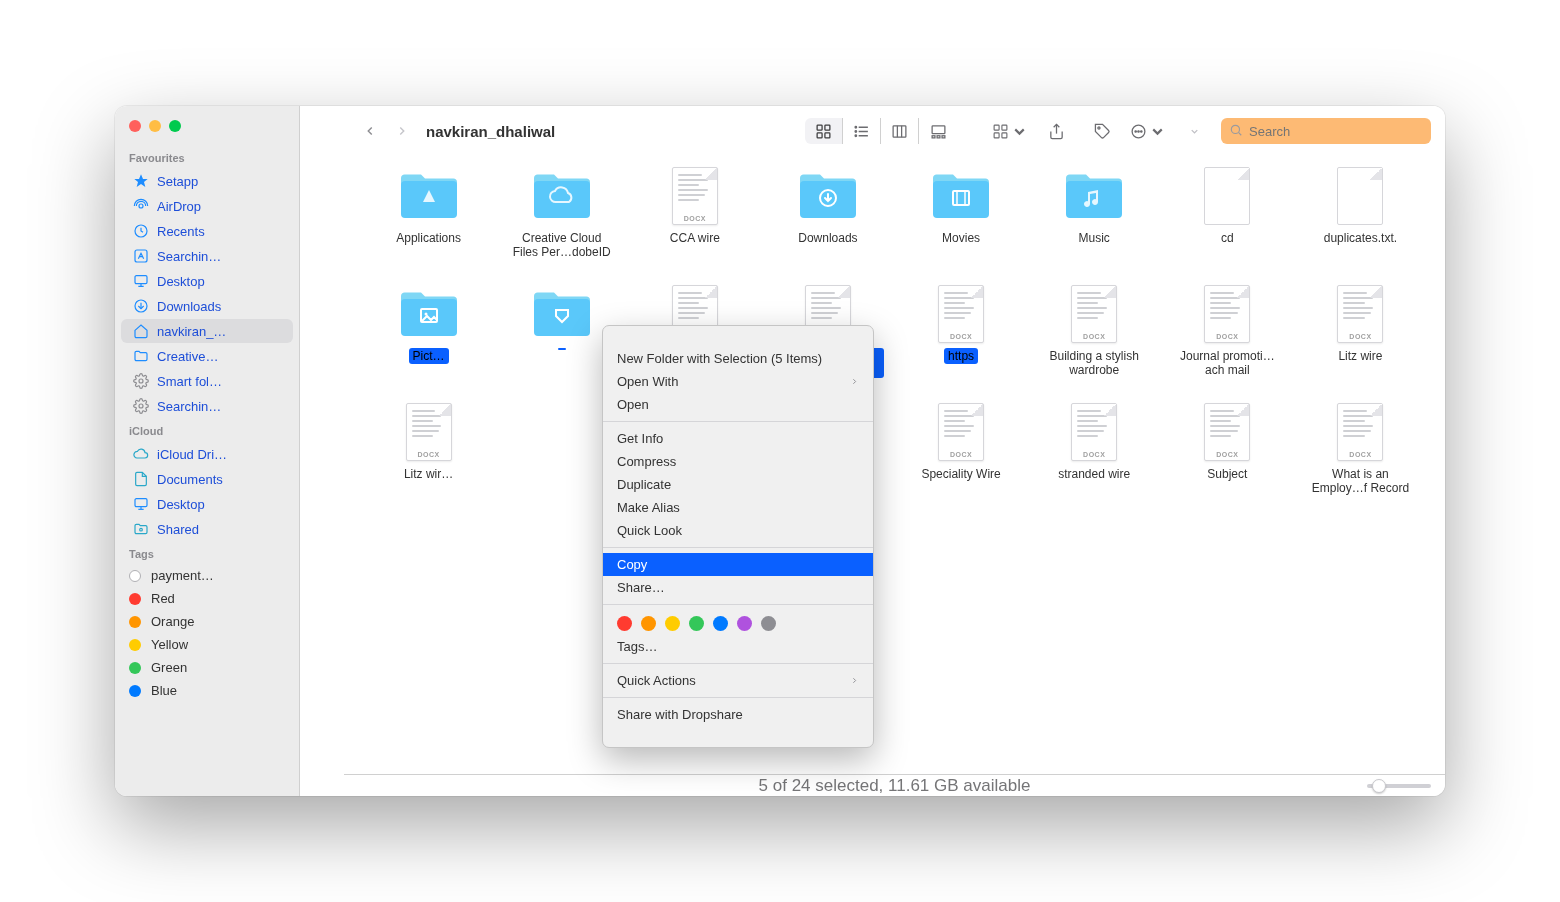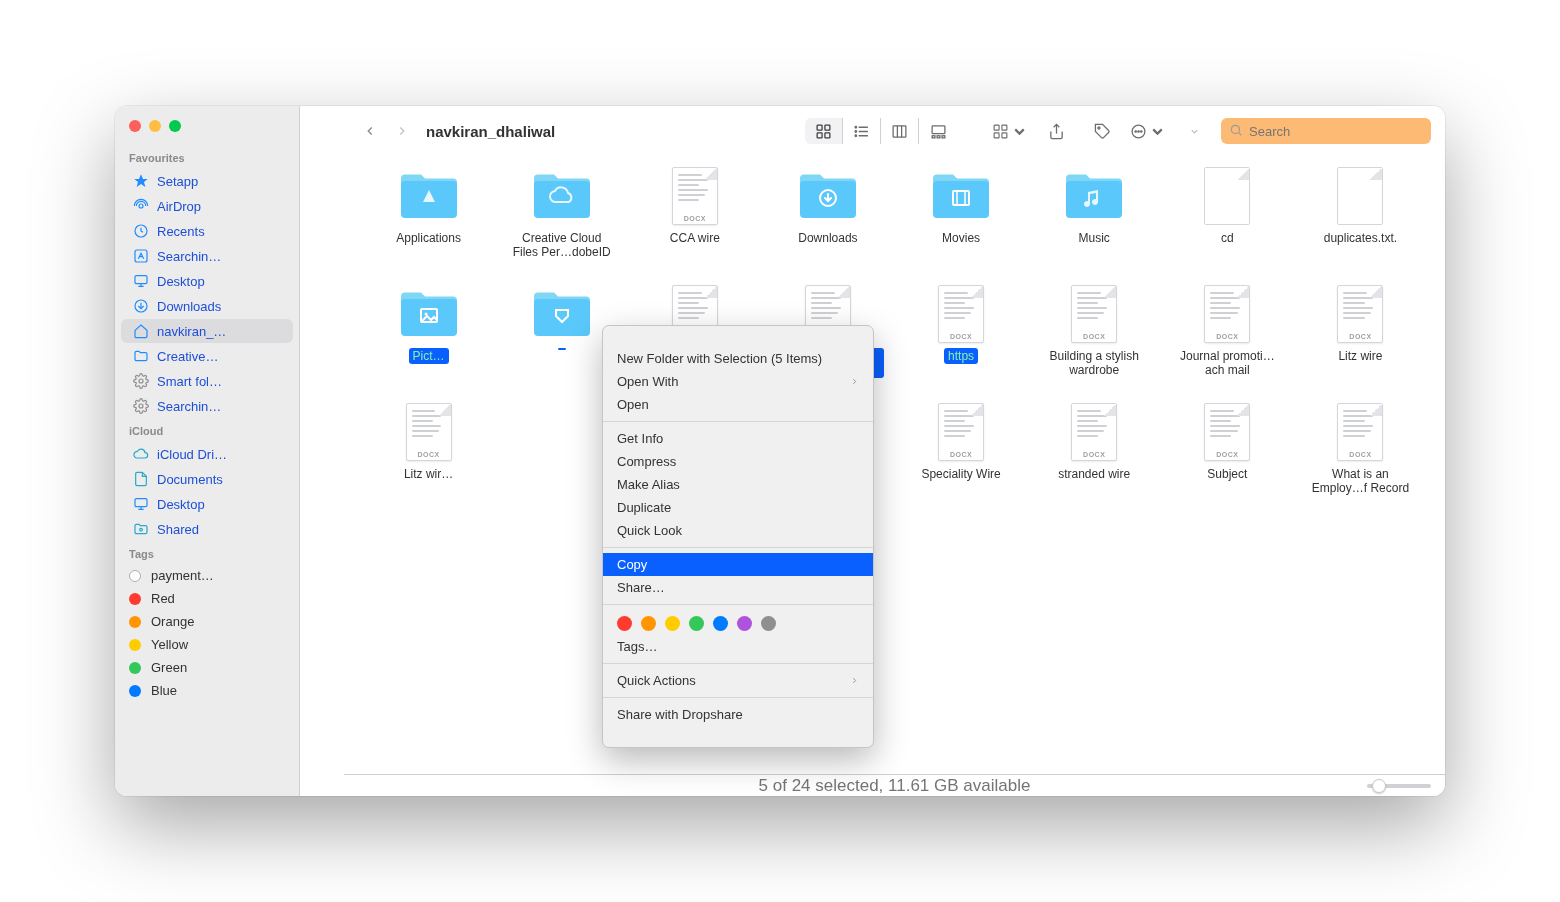--- a/index.html
+++ b/index.html
@@ -126,21 +126,21 @@
     display:flex; flex-direction:column; align-items:center;
     text-align:center;
   }
   .cell .thumb { width:68px; height:60px; display:flex; align-items:center; justify-content:center; margin-bottom:4px; }
   .cell .lbl {
     font-size:12px; line-height:14px;
     padding:1px 4px; border-radius:3px;
     max-width:112px;
     display:-webkit-box; -webkit-line-clamp:2; -webkit-box-orient:vertical; overflow:hidden;
   }
-  .cell.selected .lbl { background: var(--highlight-blue); color:#86efac; }
+  .cell.selected .lbl { background: var(--highlight-blue); color:#000000; }
   
   .folder-svg { width:66px; height:52px; }
   
   .doc {
     width:46px; height:58px; background:#fff; border:1px solid #d6d6da;
     border-radius:2px; position:relative; box-shadow:0 1px 2px rgba(0,0,0,.08);
     display:flex; flex-direction:column; padding:6px 5px 12px 5px;
   }
   .doc::before {
     content:""; position:absolute; top:0; right:0; width:12px; height:12px;
@@ -765,24 +765,24 @@
             <span>Open</span>
           </div>
           <div class="ctx-sep"></div>
           <div class="ctx-item">
             <span>Get Info</span>
           </div>
           <div class="ctx-item">
             <span>Compress</span>
           </div>
           <div class="ctx-item">
+            <span>Duplicate</span>
+          </div>
+          <div class="ctx-item">
             <span>Make Alias</span>
-          </div>
-          <div class="ctx-item">
-            <span>Duplicate</span>
           </div>
           <div class="ctx-item">
             <span>Quick Look</span>
           </div>
           <div class="ctx-sep"></div>
           <div class="ctx-item hov">
             <span>Copy</span>
           </div>
           <div class="ctx-item">
             <span>Share…</span>

